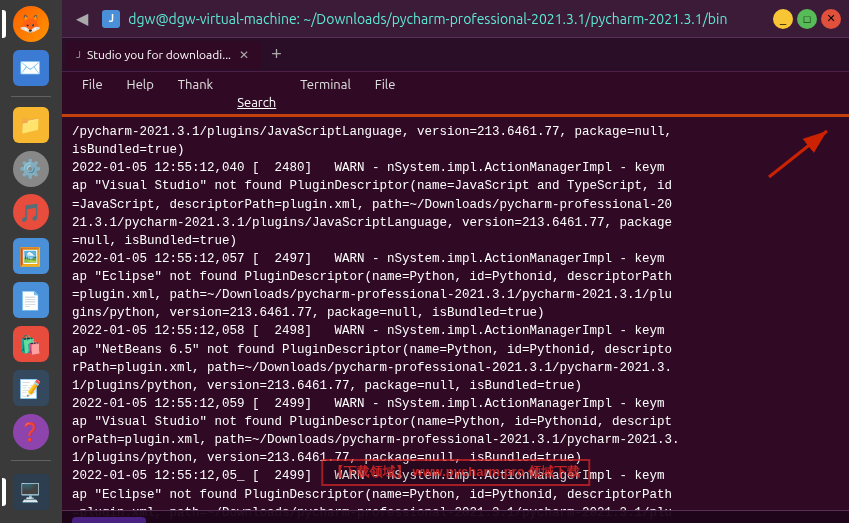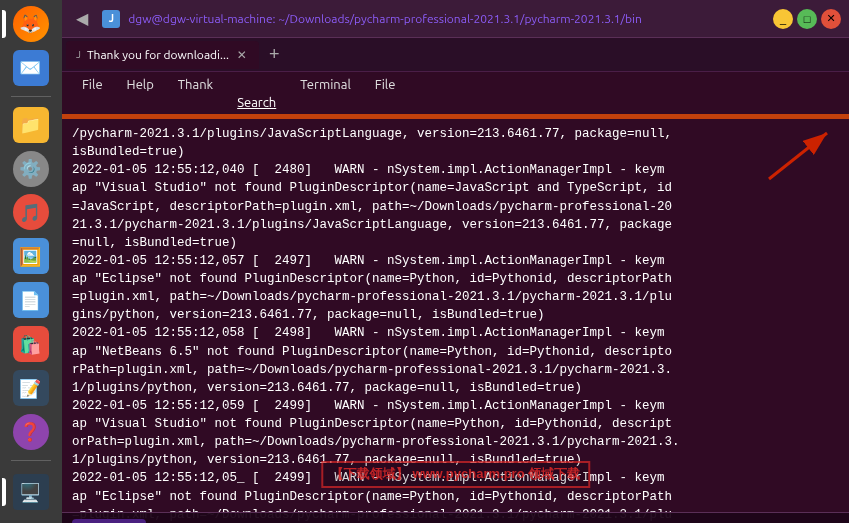--- a/index.html
+++ b/index.html
@@ -88,22 +88,22 @@
       align-items: center;
       justify-content: center;
       font-size: 11px;
       color: white;
       font-weight: bold;
       flex-shrink: 0;
     }
 
     .title-bar-title {
       flex: 1;
-      color: #8b5cf6;
-      font-size: 12px;
+      color: #5eead4;
+      font-size: 14px;
       white-space: nowrap;
       overflow: hidden;
       text-overflow: ellipsis;
     }
 
     .title-bar-controls {
       display: flex;
       gap: 4px;
       margin-left: auto;
     }
@@ -176,21 +176,21 @@
       padding: 0 6px;
     }
 
     
     .menu-bar {
       background: #300a24;
       display: flex;
       gap: 16px;
       padding: 3px 16px;
       flex-shrink: 0;
-      border-bottom: 5px solid #c2410c;
+      border-bottom: 3px solid #c2410c;
     }
 
     .menu-item {
       color: #e0e0e0;
       font-size: 13px;
       cursor: pointer;
       padding: 2px 4px;
     }
 
     .menu-item.active { color: white; text-decoration: underline; margin-top: 18px; }
@@ -356,21 +356,21 @@
       <div class="title-bar-controls">
         <button class="window-btn btn-minimize">_</button>
         <button class="window-btn btn-maximize">□</button>
         <button class="window-btn btn-close">✕</button>
       </div>
     </div>
 
     <div class="tab-bar">
       <div class="tab active">
         <span class="tab-icon">J</span>
-        <span>Thank you for downloadi...</span>
+        <span>Studio you for downloadi...</span>
         <span class="tab-close">✕</span>
       </div>
       <button class="tab-new">+</button>
     </div>
 
     <div class="menu-bar">
       <span class="menu-item">File</span>
       <span class="menu-item">Help</span>
       <span class="menu-item">Thank</span>
       <span class="menu-item active">Search</span>

